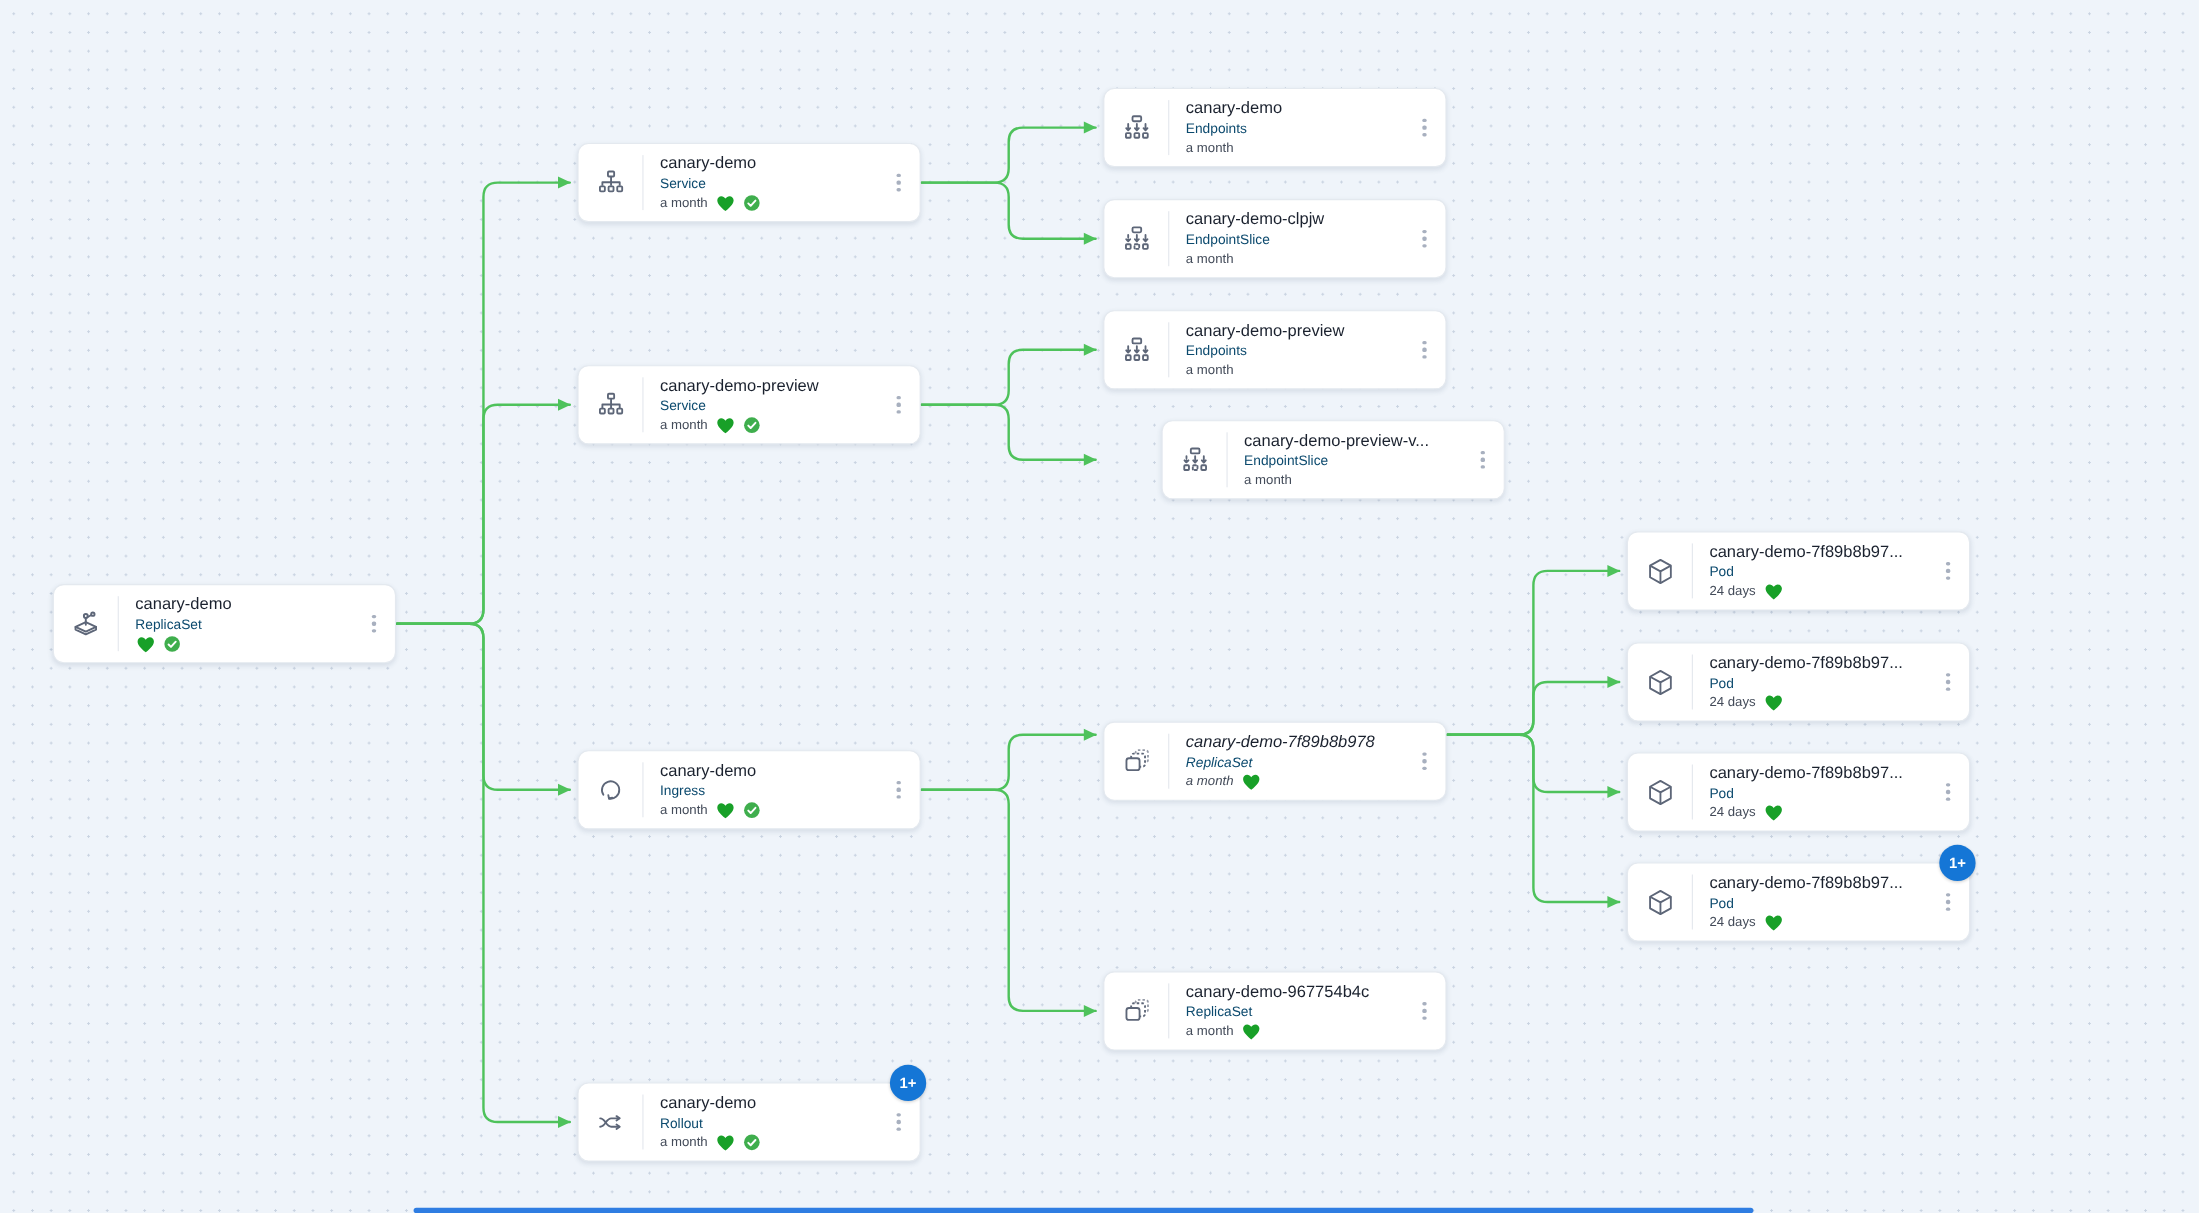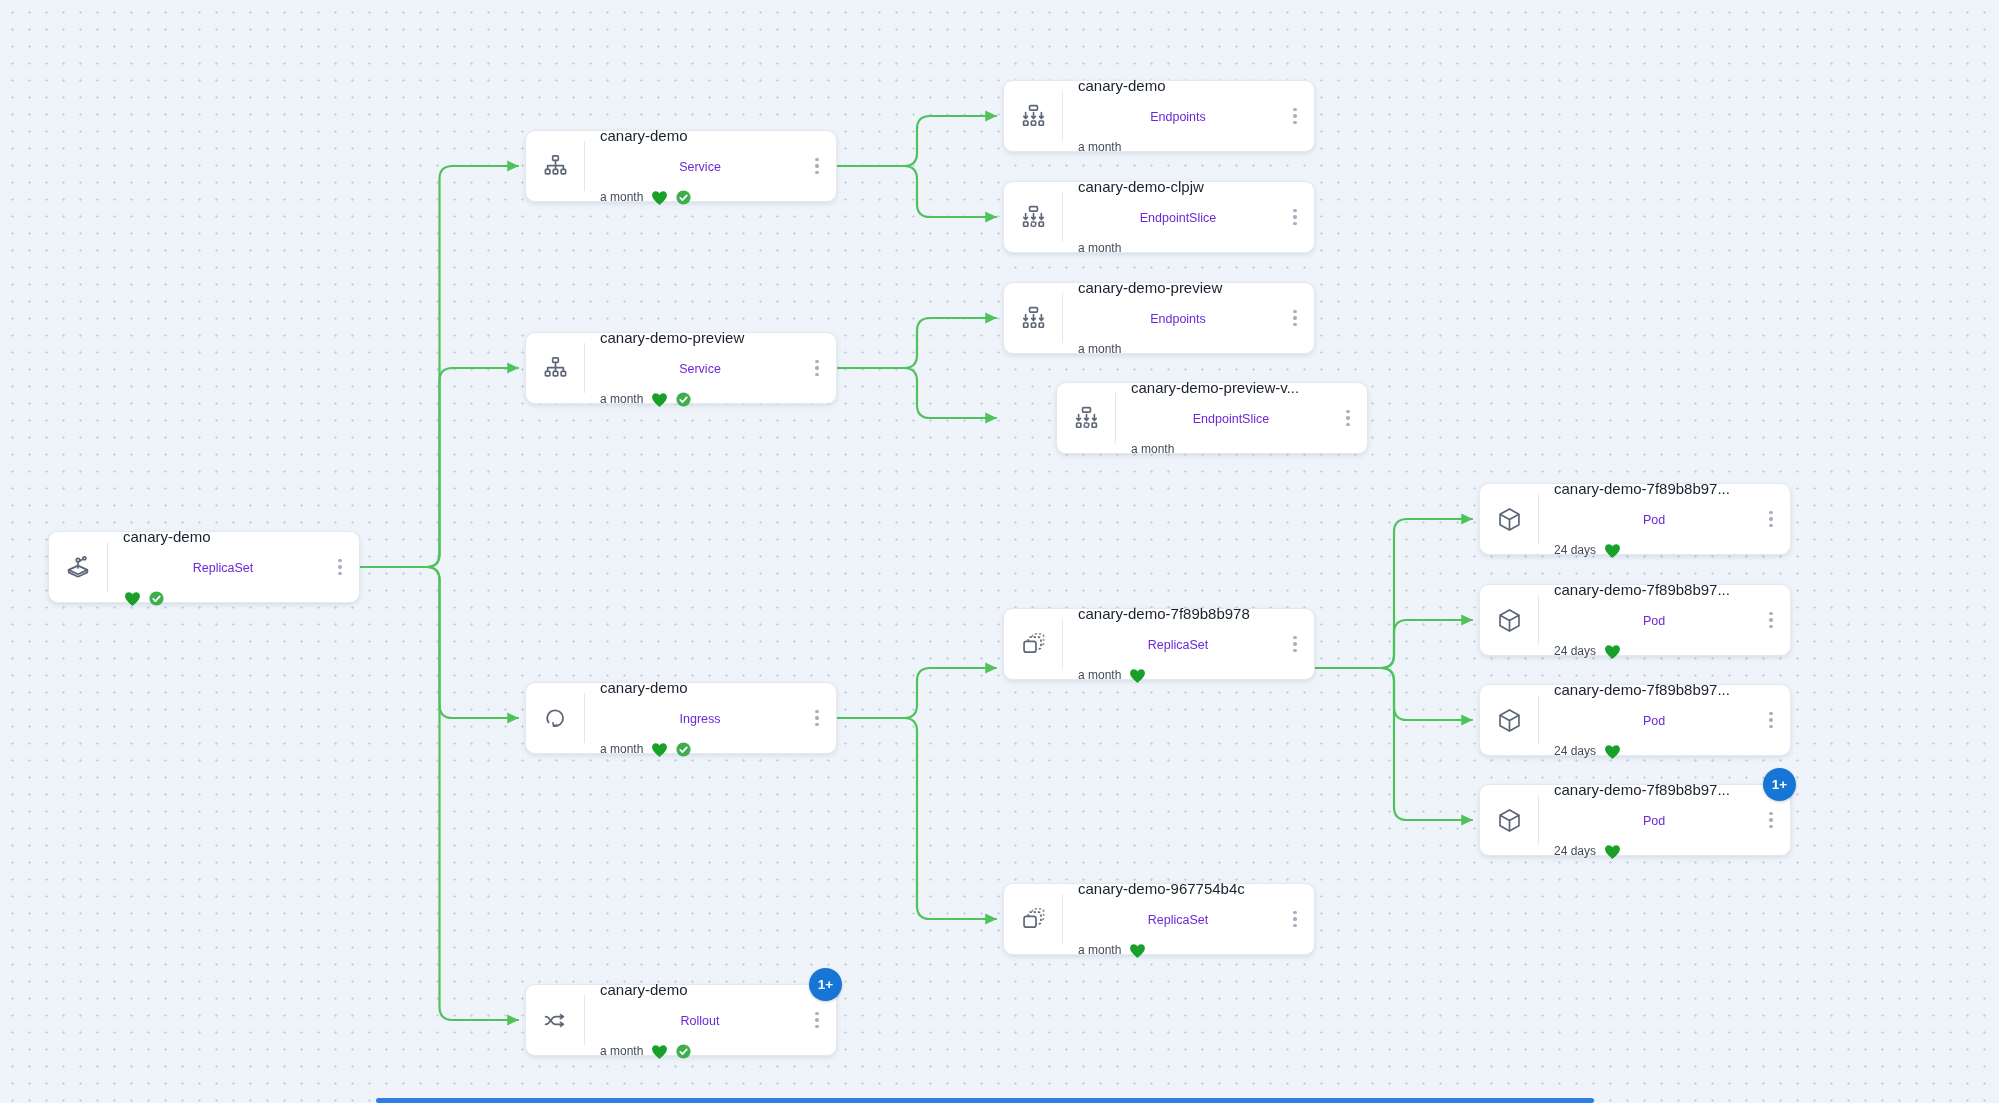--- a/index.html
+++ b/index.html
@@ -22,23 +22,23 @@
   .stacked::before, .stacked::after{
     content:""; position:absolute; border-radius:10px; background:#fff;
     border:1px solid #e4e9ef; z-index:-1; width:100%; height:100%; left:0; top:0;
     box-shadow:0 2px 5px rgba(45,65,95,.10);
   }
   .stacked::before{transform:translate(5px,4px);}
   .stacked::after{transform:translate(10px,8px);}
   .icon-zone{width:58px; min-width:58px; height:100%; display:flex; align-items:center; justify-content:center;}
   .kind-icon svg{display:block;}
   .vdivider{width:1px; align-self:stretch; margin:10px 0; background:#e3e7ed;}
-  .text-zone{flex:1; min-width:0; padding:6px 4px 6px 15px; display:flex; flex-direction:column; justify-content:center; gap:14px;}
+  .text-zone{flex:1; min-width:0; padding:6px 4px 6px 15px; display:flex; flex-direction:column; justify-content:center; gap:1px;}
   .rname{font-size:15px; font-weight:500; color:#1a212e; line-height:19px; white-space:nowrap; overflow:hidden;}
-  .rkind{font-size:12.5px; color:#6d28d9; line-height:16px;text-align:center;}
+  .rkind{font-size:12.5px; color:#0c4a6e; line-height:16px;}
   .rmeta{display:flex; align-items:flex-end; gap:7px; line-height:17px; min-height:17px;}
   .rage{font-size:12px; color:#434b59;}
   .statuses{display:flex; align-items:center; gap:6px;}
   .statuses svg{display:block;}
   .menu{width:26px; min-width:26px; display:flex; flex-direction:column; align-items:center; gap:3px; margin-right:6px; cursor:pointer;}
   .menu i{width:3.4px; height:3.4px; border-radius:50%; background:#a8b0bf; display:block;}
   .nbadge{
     position:absolute; top:-17px; right:-6px; width:33px; height:33px; border-radius:50%;
     color:#fff; font-size:13.5px; font-weight:bold;
     display:none; align-items:center; justify-content:center;
@@ -365,21 +365,21 @@
         <span class="statuses"></span>
       </div>
     </div>
     <div class="menu">
         <i></i>
         <i></i>
         <i></i>
       </div>
 
   </div>
-    <div class="node" style="left: 1003px; top: 608px;">
+    <div class="node" style="left: 1003px; top: 656px; font-style: italic;">
     <div class="icon-zone">
       <span class="kind-icon">
           <svg width="27" height="27" viewBox="0 0 24 24" fill="none" stroke="#5d6678" stroke-width="1.5" stroke-linejoin="round">
       <rect x="3.6" y="9.2" width="10.6" height="9.6" rx="2"></rect>
       <path d="M7.4 9.2 V7.4 a2 2 0 0 1 2 -2 H16.6 a2 2 0 0 1 2 2 V14 a2 2 0 0 1 -2 2 H14.2" stroke-dasharray="2 1.7"></path>
       <path d="M11 5.4 V4.6 a2 2 0 0 1 2 -2 H19 a2 2 0 0 1 2 2 V10.6 a2 2 0 0 1 -2 2 h-0.4" stroke-dasharray="2 1.7" opacity="0.65"></path>
           </svg>
         </span>
     </div>
     <div class="vdivider"></div>

